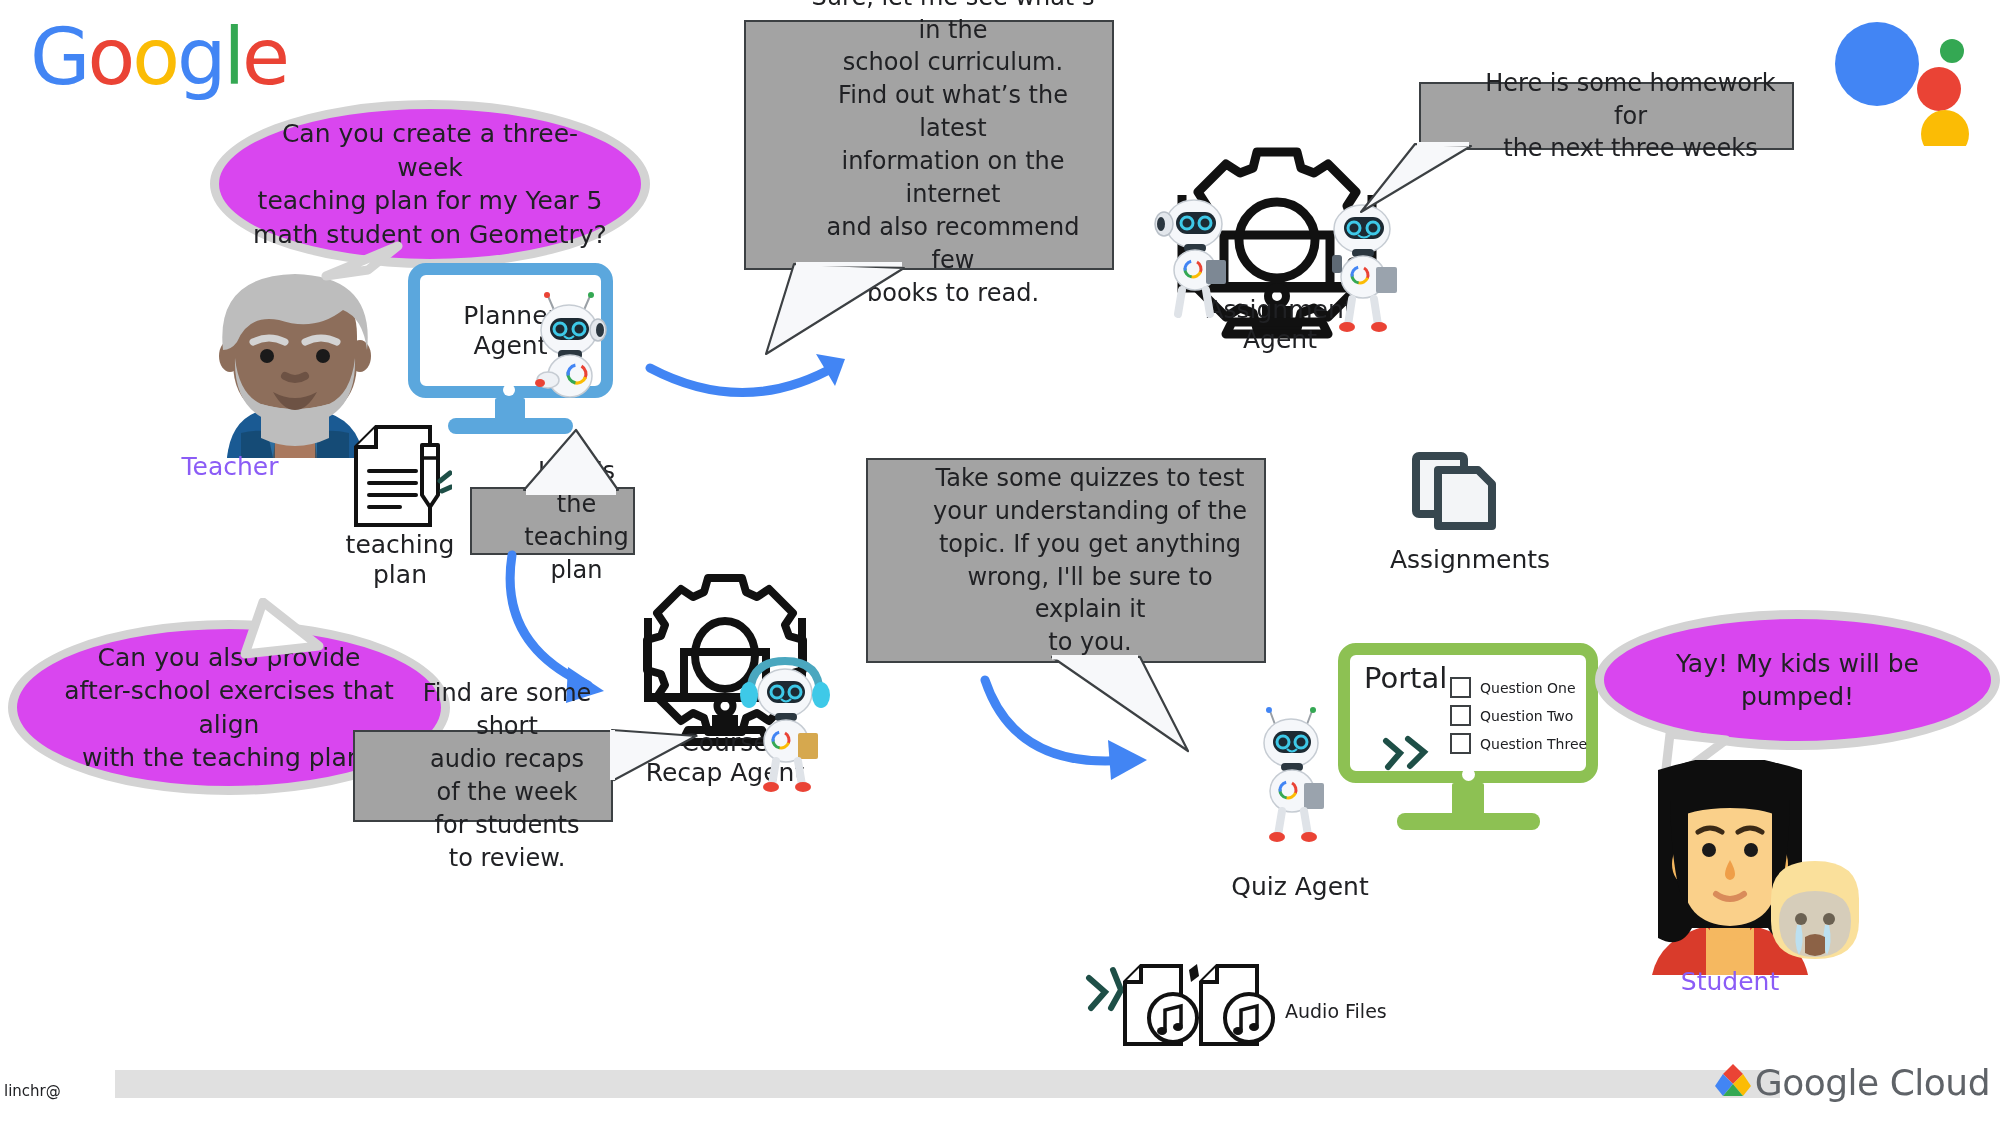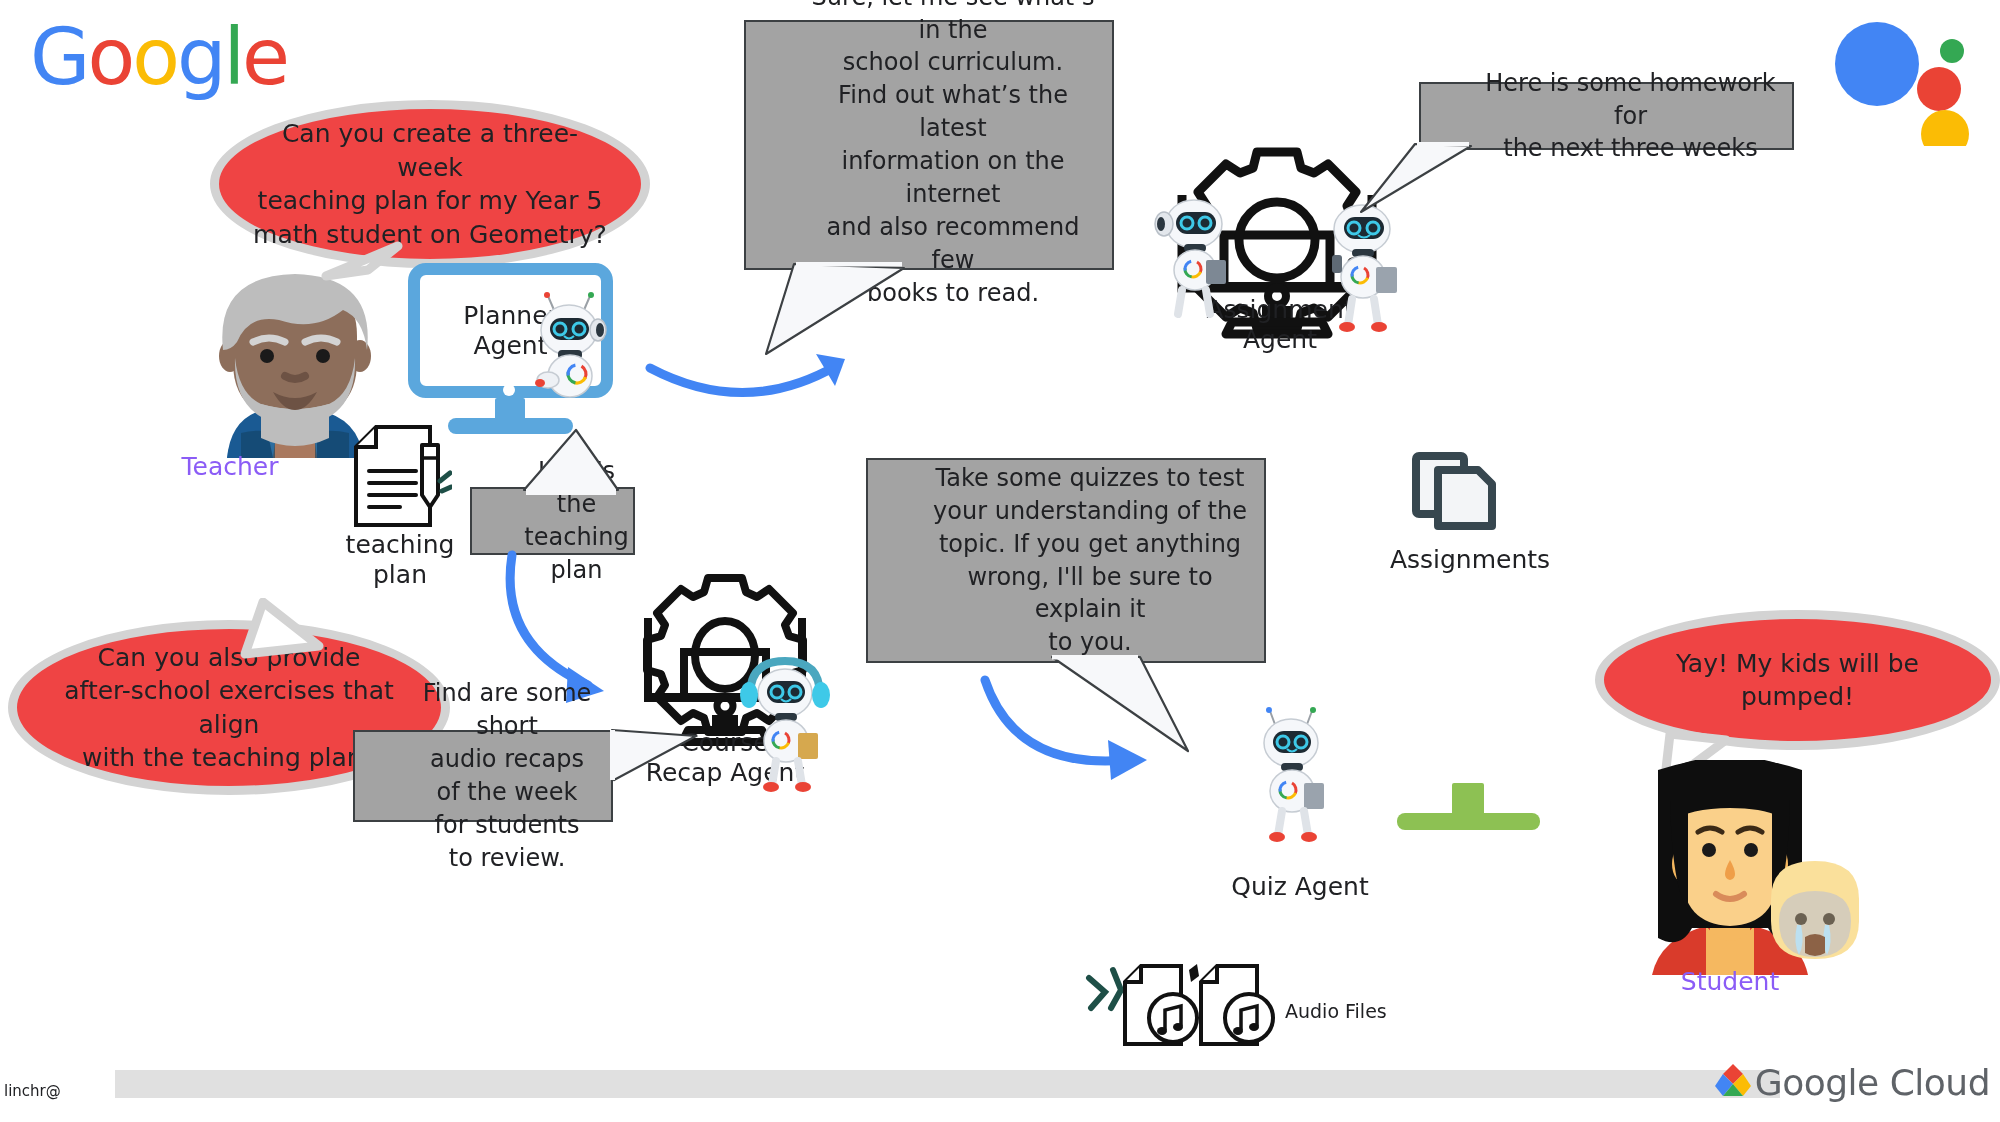--- a/index.html
+++ b/index.html
@@ -32,21 +32,21 @@
   }
   #google-logo span { display: inline-block; }
 
   
   #assistant-logo { right: 18px; top: 16px; width: 150px; height: 130px; }
 
   
   .oval-bubble {
     border: 9px solid #d3d3d3;
     border-radius: 50%;
-    background: #ef4444;
+    background: #d946ef;
     box-sizing: border-box;
     display: flex;
     align-items: center;
     justify-content: center;
     text-align: center;
     color: #202124;
     font-family: "DejaVu Sans", sans-serif;
   }
   .oval-bubble .txt { padding: 0 34px; line-height: 1.34; white-space: pre-line; }
 
@@ -419,20 +419,43 @@
     <circle cx="40" cy="85" r="8" fill="none" stroke="#FBBC05" stroke-width="3" stroke-dasharray="12 44" transform="rotate(20 40 85)"></circle>
     <circle cx="40" cy="85" r="8" fill="none" stroke="#34A853" stroke-width="3" stroke-dasharray="12 44" transform="rotate(100 40 85)"></circle>
     <circle cx="40" cy="85" r="8" fill="none" stroke="#4285F4" stroke-width="3" stroke-dasharray="12 44" transform="rotate(170 40 85)"></circle>
     <rect x="56" y="78" width="20" height="26" rx="2" fill="#9aa3ad"></rect>
     <path d="M34 106 L30 130 M56 106 L60 130" stroke="#dfe3e8" stroke-width="8" stroke-linecap="round"></path>
     <ellipse cx="29" cy="132" rx="8" ry="5" fill="#EA4335"></ellipse>
     <ellipse cx="61" cy="132" rx="8" ry="5" fill="#EA4335"></ellipse>
   </svg>
   <div class="abs caption" style="left:1185px; top:872px; width:230px; font-size:25px;">Quiz Agent</div>
 
+  <div class="abs" style="left:1338px; top:643px; width:260px; height:140px;">
+    <div class="monitor-screen" style="position:absolute; inset:0; border:12px solid #8DC153; display:block;">
+      <div class="portal-title">Portal</div>
+      <div style="position:absolute; left:100px; top:22px;">
+        <div class="q-row">
+          <div class="q-box"></div>
+          <div class="q-label">Question One</div>
+        </div>
+        <div class="q-row">
+          <div class="q-box"></div>
+          <div class="q-label">Question Two</div>
+        </div>
+        <div class="q-row">
+          <div class="q-box"></div>
+          <div class="q-label">Question Three</div>
+        </div>
+      </div>
+      <svg style="position:absolute; left:30px; top:80px; width:56px; height:36px;" viewBox="0 0 56 36">
+        <path d="M6 6 L20 18 L8 32" stroke="#1e4f47" stroke-width="6" fill="none" stroke-linecap="round"></path>
+        <path d="M28 4 L44 17 L30 31" stroke="#1e4f47" stroke-width="6" fill="none" stroke-linecap="round"></path>
+      </svg>
+    </div>
+  </div>
   <div class="abs monitor-dot" style="left:1462px; top:768px; width:13px; height:13px;"></div>
   <div class="abs monitor-neck" style="left:1452px; top:783px; width:32px; height:32px; background:#8DC153;"></div>
   <div class="abs monitor-base" style="left:1397px; top:813px; width:143px; height:17px; background:#8DC153;"></div>
 
   <svg class="abs" style="left:1400px; top:430px; width:110px; height:110px;" viewBox="0 0 110 110">
     <path d="M28 44 L26 34 M42 38 L42 28" stroke="#1e4f47" stroke-width="5" stroke-linecap="round"></path>
     <path d="M22 36 L32 26" stroke="#1e4f47" stroke-width="5" stroke-linecap="round"></path>
     <rect x="16" y="26" width="48" height="58" rx="3" fill="#f3f5f7" stroke="#37474f" stroke-width="8"></rect>
     <path d="M38 40 L78 40 L92 54 L92 96 L38 96 Z" fill="#f3f5f7" stroke="#37474f" stroke-width="8" stroke-linejoin="round"></path>
   </svg>

